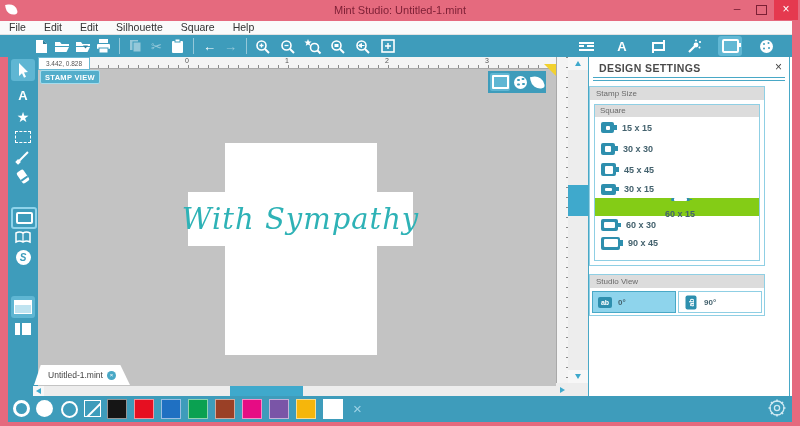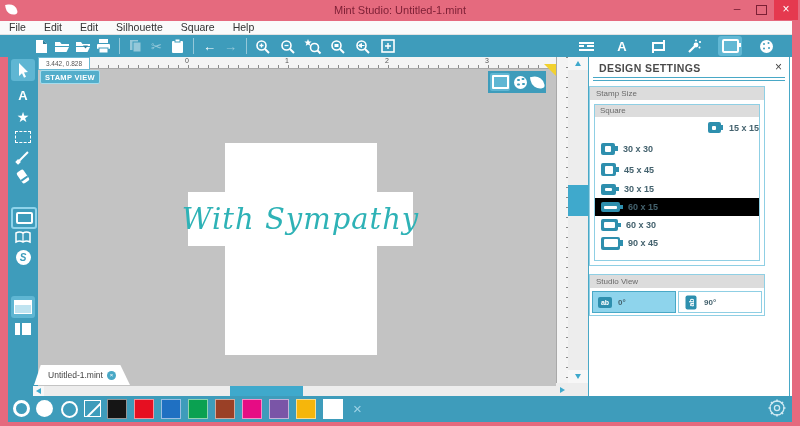--- a/index.html
+++ b/index.html
@@ -119,21 +119,21 @@
          border-left:1px solid #49a8c6;box-sizing:border-box;}
   #panel-right-line{position:absolute;left:200px;top:0;width:1px;height:339px;background:#49a8c6;}
   #panel-title{position:absolute;left:10px;top:5px;font-size:10.5px;font-weight:600;color:#4a4a4a;letter-spacing:.4px;}
   #panel-close{position:absolute;right:10px;top:3px;font-size:12px;color:#444;}
   .hr-teal{position:absolute;left:4px;width:192px;height:1px;background:#49a8c6;}
   .groupbox{position:absolute;left:0;width:176px;border:1px solid #8fcfe4;box-sizing:border-box;background:#fff;}
   .grouphdr{height:13px;background:#dcdcdc;font-size:8px;color:#6a6a6a;line-height:13px;padding-left:6px;}
   .innerbox{position:absolute;left:4px;right:4px;top:17px;bottom:4px;border:1px solid #8fcfe4;}
   .subhdr{height:12px;background:#dcdcdc;font-size:8px;color:#6a6a6a;line-height:12px;padding-left:5px;}
   .szrow{display:flex;align-items:center;gap:8px;padding-left:6px;font-size:9px;color:#44626e;font-weight:600;}
-  .szrow.sel{background:#000000;}
+  .szrow.sel{background:#84cc16;flex-direction:column;}
   .szb{background:#2e8fae;border-radius:2px;display:flex;align-items:center;justify-content:center;position:relative;}
   .szb:after{content:"";position:absolute;right:-2.5px;top:30%;width:2.5px;height:40%;background:#2e8fae;}
   .szb i{display:block;background:#fff;border-radius:1px;}
   .rotbtn{position:absolute;top:16px;height:22px;display:flex;align-items:center;gap:6px;padding-left:5px;
           box-sizing:border-box;font-size:8px;color:#44626e;font-weight:600;}
   .abbadge{width:14px;height:11px;background:#2e8fae;border-radius:2px;color:#fff;font-size:7px;font-weight:bold;
            display:flex;align-items:center;justify-content:center;}
 
   
   #bottombar{left:8px;top:396px;width:784px;height:26px;background:#3e9cbb;}
@@ -398,21 +398,21 @@
   <div id="panel-right-line"></div>
   <div id="panel-title">DESIGN SETTINGS</div>
   <div id="panel-close">×</div>
   <div class="hr-teal" style="top:20px;"></div>
   <div class="hr-teal" style="top:23px;"></div>
 
   <div class="groupbox" style="top:29px;height:180px;">
     <div class="grouphdr">Stamp Size</div>
     <div class="innerbox">
       <div class="subhdr">Square</div>
-      <div class="szrow" style="height:21px;justify-content:flex-end;">
+      <div class="szrow" style="height:21px;">
         <span class="szb" style="width:13px;height:11px;">
             <i style="width:4px;height:4px;"></i>
           </span>
         <span>15 x 15</span>
       </div>
       <div class="szrow" style="height:21px;gap:8px;">
         <span class="szb" style="width:14px;height:12px;">
             <i style="width:6px;height:6px;"></i>
           </span>
         <span>30 x 30</span>

